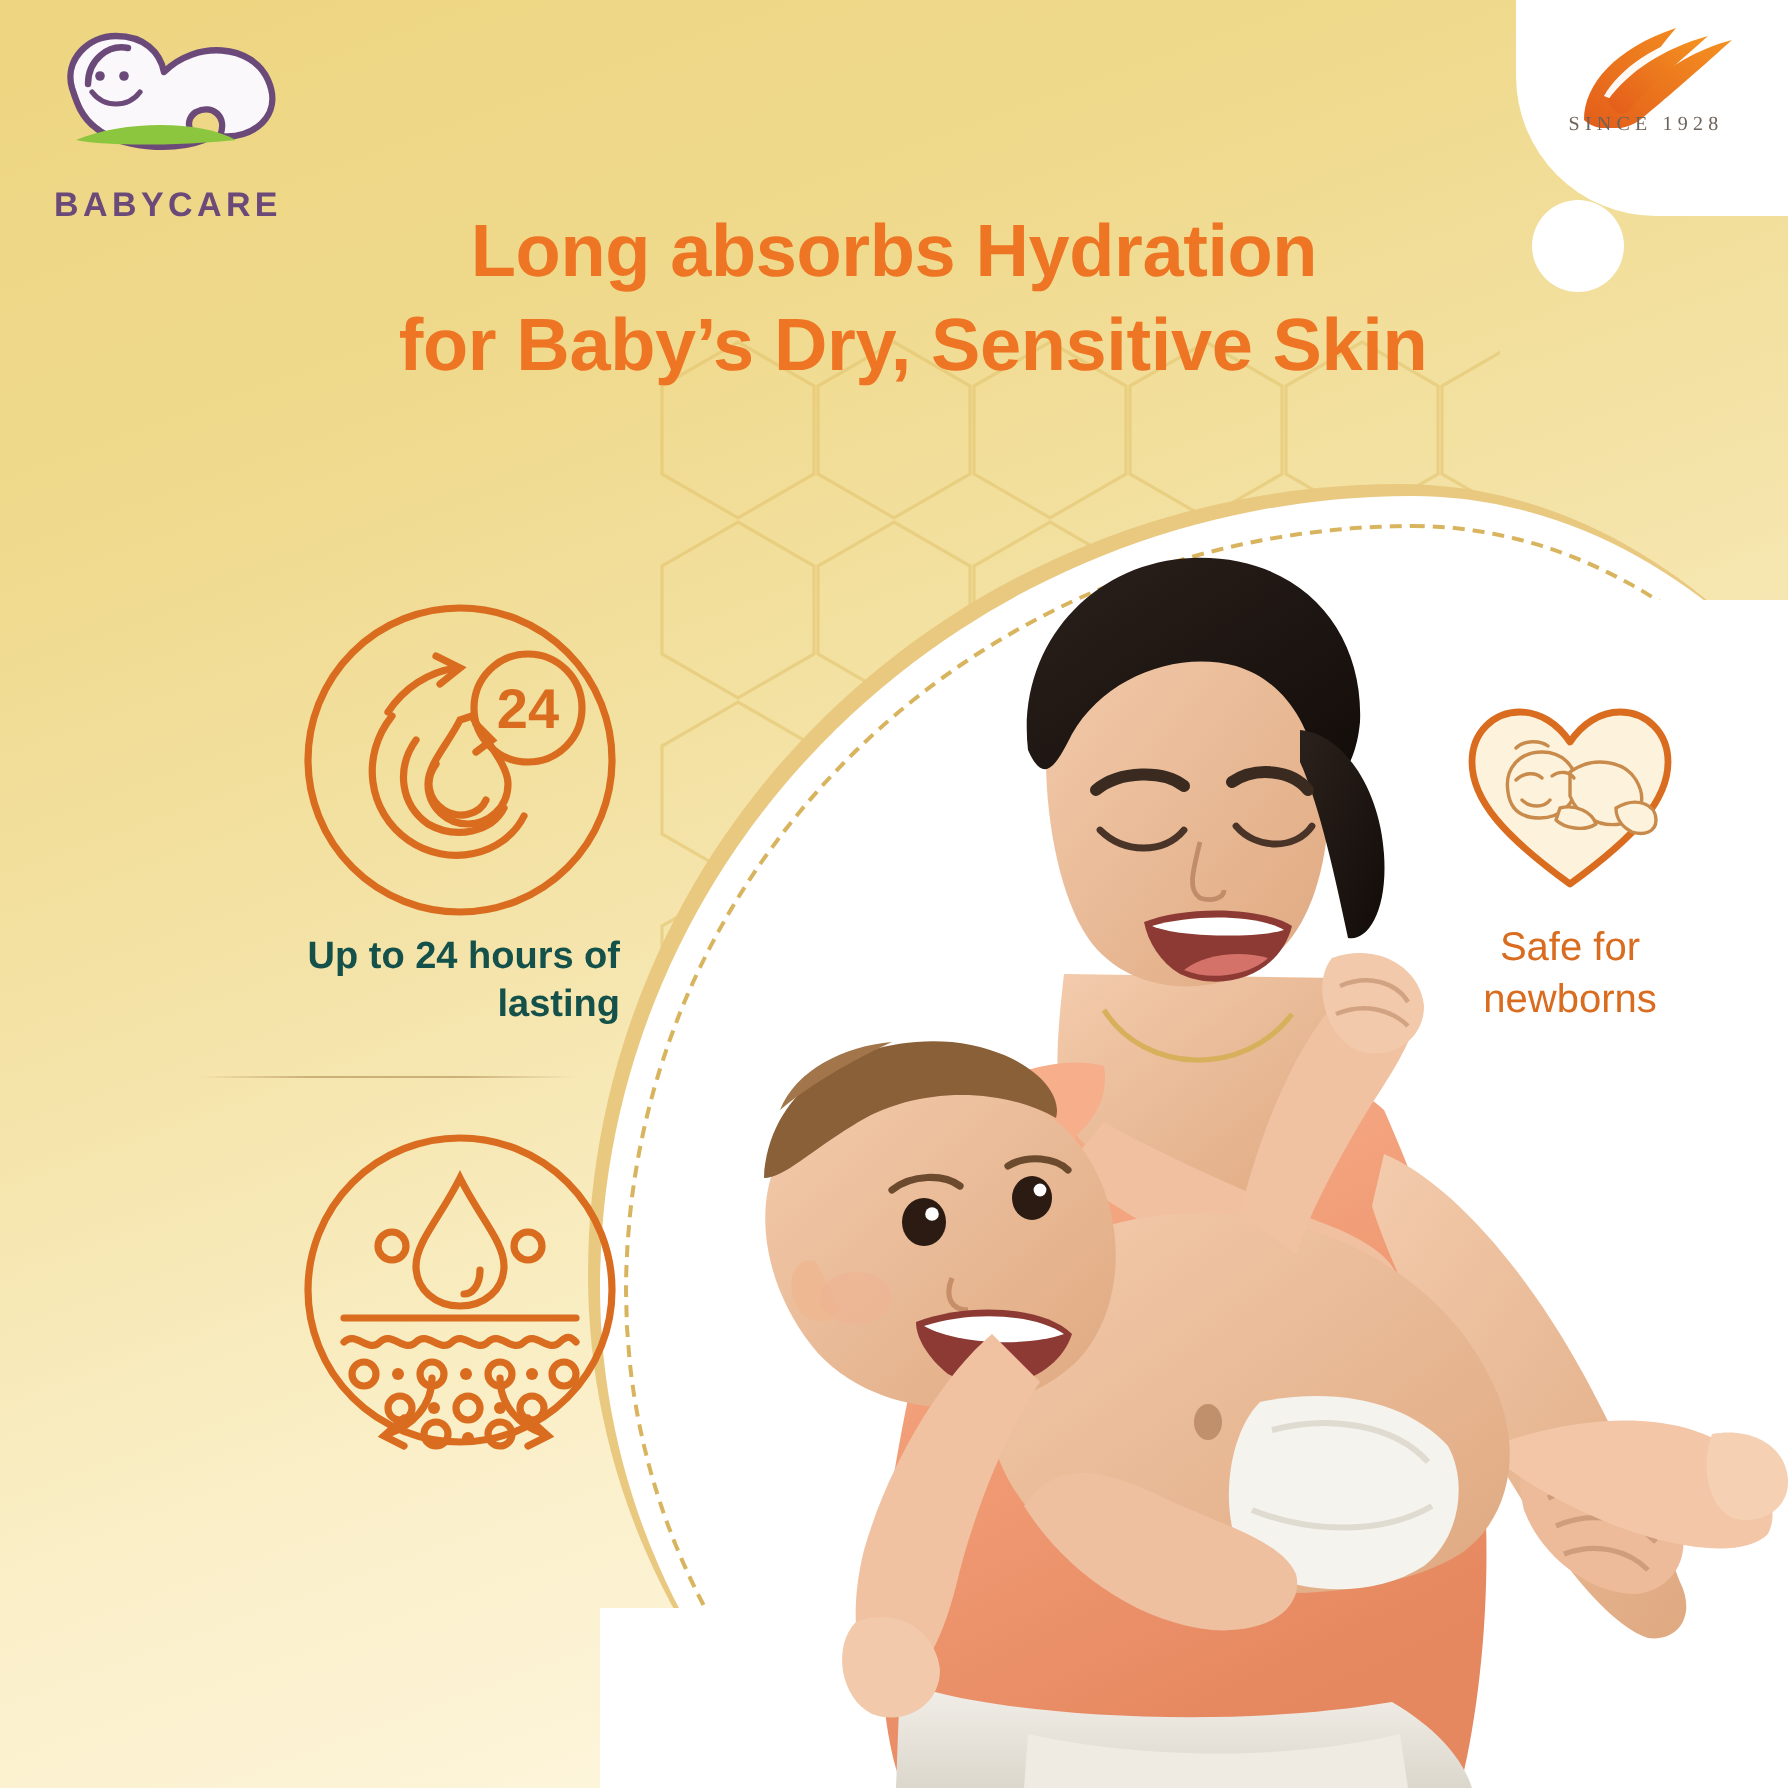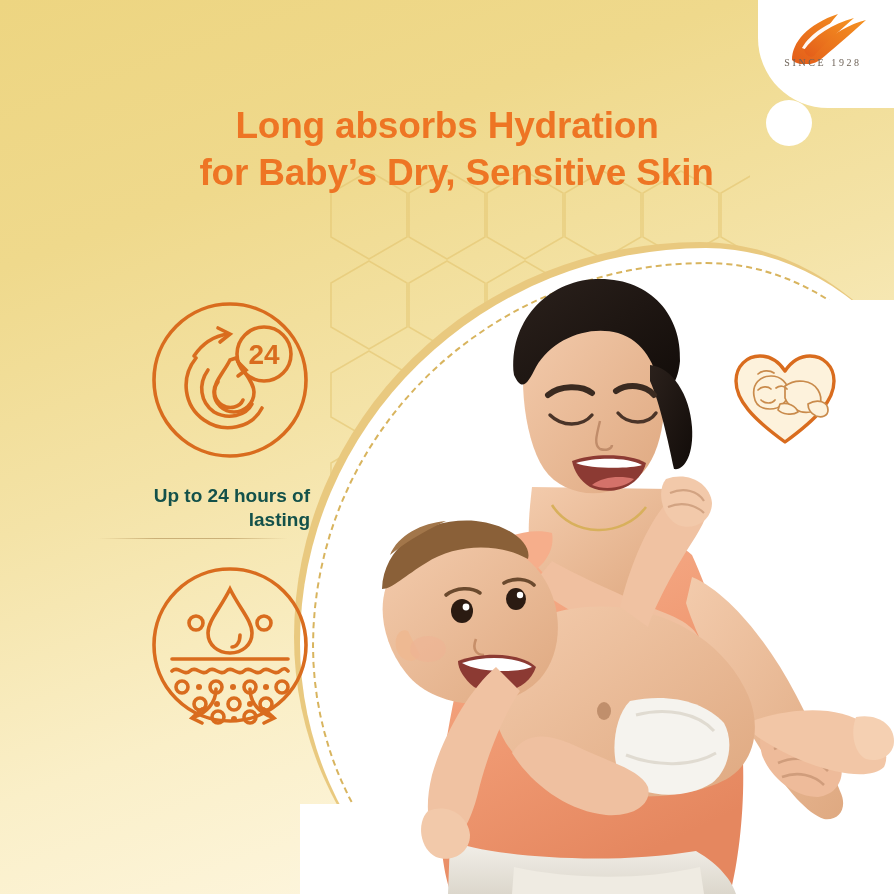--- a/index.html
+++ b/index.html
@@ -66,21 +66,21 @@
     color:#EE7524;font-size:37px;font-weight:700;line-height:1.26;
     letter-spacing:-0.2px;
   }
   .headline .l2{display:block;padding-left:19px;}
   
   .feat-left{position:absolute;left:70px;width:240px;text-align:right;}
   .feat-1{top:300px;}
   .feat-2{top:565px;}
   .feat-icon{width:160px;height:160px;margin:0 auto;}
   .feat-cap{
-    margin-top:20px;color:#13514A;font-size:19px;font-weight:700;line-height:1.25;
+    margin-top:2px;color:#13514A;font-size:19px;font-weight:700;line-height:1.25;
   }
   .divider{
     position:absolute;left:98px;top:538px;width:190px;height:1px;
     background:linear-gradient(90deg,rgba(180,140,70,0) 0%,rgba(150,110,50,.45) 30%,rgba(150,110,50,.45) 70%,rgba(180,140,70,0) 100%);
   }
   
   .feat-right{position:absolute;left:690px;top:348px;width:190px;text-align:center;}
   .feat-right .hicon{width:110px;height:100px;margin:0 auto;}
   .feat-right .cap{
     margin-top:8px;color:#D96C1E;font-size:20px;line-height:1.3;font-weight:400;
@@ -207,20 +207,33 @@
       <path d="M320 352 C330 310 348 268 368 246 C384 228 402 228 408 242 C412 258 398 278 384 300 C368 326 354 354 348 372 Z" fill="#F0C2A2"></path>
 
       <path d="M366 224 C388 216 410 228 412 248 C412 266 394 276 378 270 C362 262 356 236 366 224 Z" fill="#F2C9AA"></path>
       <path d="M370 238 C384 232 398 236 404 246" stroke="#D2A382" stroke-width="2.2" fill="none"></path>
       <path d="M368 252 C382 246 396 250 404 258" stroke="#D2A382" stroke-width="2.2" fill="none"></path>
 
       <path d="M212 498 C232 530 268 556 306 560 C336 562 352 548 348 532 C340 514 306 506 278 492 C252 480 228 474 212 498 Z" fill="#EFC0A0"></path>
     </svg>
   </div>
 
+  <div class="brand">
+    <svg width="140" height="78" viewBox="0 0 140 78" xmlns="http://www.w3.org/2000/svg">
+      <g fill="#FBF8FC" stroke="#6B4A7A" stroke-width="3.2" stroke-linejoin="round">
+        <path d="M22 36 C18 22 30 10 44 10 C58 10 66 18 68 28 C84 12 112 14 120 32 C128 50 112 62 96 60 C100 50 92 44 84 48 C78 52 80 60 88 62 C72 68 46 66 34 56 C26 50 24 42 22 36 Z"></path>
+      </g>
+      <path d="M30 34 C30 22 40 14 50 16" fill="none" stroke="#6B4A7A" stroke-width="3.2" stroke-linecap="round"></path>
+      <circle cx="36" cy="30" r="2.4" fill="#6B4A7A"></circle>
+      <circle cx="48" cy="30" r="2.4" fill="#6B4A7A"></circle>
+      <path d="M32 38 C38 46 50 46 56 38" fill="none" stroke="#6B4A7A" stroke-width="2.6" stroke-linecap="round"></path>
+      <path d="M24 62 C48 52 86 52 104 62 C86 64 44 66 24 62 Z" fill="#8CC63F"></path>
+    </svg>
+    <div class="brand-word">BABYCARE</div>
+  </div>
 
   <div class="since-badge">
     <svg width="100" height="56" viewBox="0 0 100 56" style="position:absolute;left:18px;top:8px;" xmlns="http://www.w3.org/2000/svg">
       <defs>
         <linearGradient id="flame" x1="0" y1="1" x2="1" y2="0">
           <stop offset="0%" stop-color="#E35C1A"></stop>
             <stop offset="100%" stop-color="#F59421"></stop>
         </linearGradient>
       </defs>
       <path d="M16 52 C16 34 32 16 62 6 C50 20 44 30 42 40 C56 26 74 16 90 12 C70 30 56 42 44 52 C36 58 22 58 16 52 Z" fill="url(#flame)"></path>
@@ -300,15 +313,19 @@
         <path d="M24 48 C22 36 30 28 41 28 C51 28 58 35 58 44 C58 54 50 61 40 61 C30 61 25 56 24 48 Z"></path>
         <path d="M55 38 C66 30 82 32 88 42 C94 52 90 62 80 64 C68 66 58 58 55 50 Z"></path>
         <path d="M78 56 C88 50 98 54 98 62 C98 68 92 70 86 68 C82 66 78 62 78 56 Z"></path>
         <path d="M50 56 C58 54 66 58 68 64 C62 68 52 66 48 62 Z"></path>
       </g>
       <path d="M28 42 C32 38 38 38 41 41" fill="none" stroke="#C98B4C" stroke-width="1.7" stroke-linecap="round"></path>
       <path d="M46 40 C50 37 55 38 57 41" fill="none" stroke="#C98B4C" stroke-width="1.7" stroke-linecap="round"></path>
       <path d="M31 52 C35 56 42 56 45 52" fill="none" stroke="#C98B4C" stroke-width="1.7" stroke-linecap="round"></path>
       <path d="M28 26 C32 22 40 22 44 25" fill="none" stroke="#C98B4C" stroke-width="1.7" stroke-linecap="round"></path>
     </svg>
+    <div class="cap">
+      <span>Safe for</span><br>
+      <span>newborns</span>
+    </div>
   </div>
 
 </div>
 
 </body></html>

